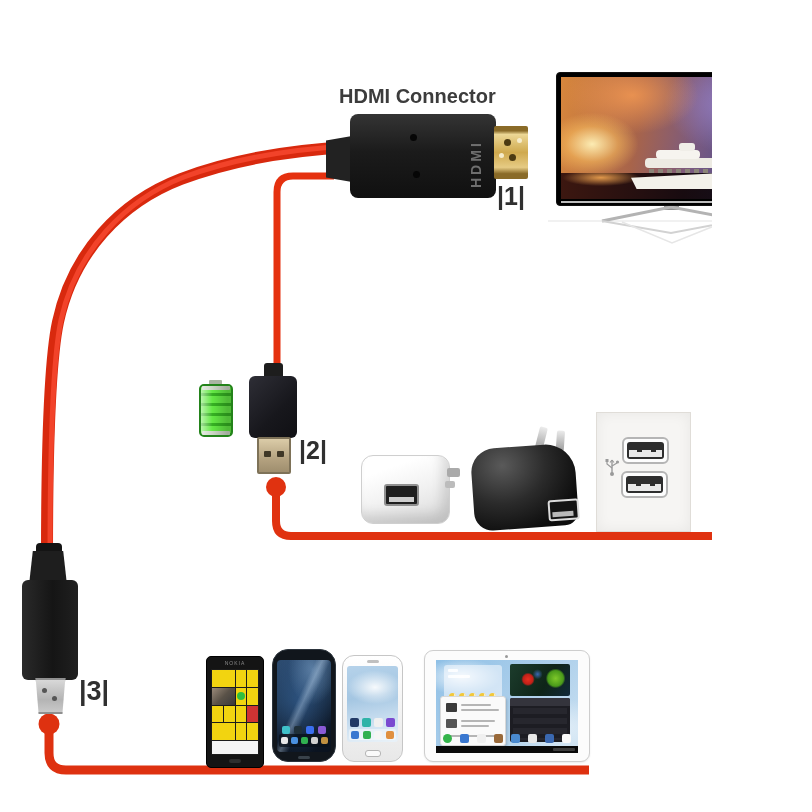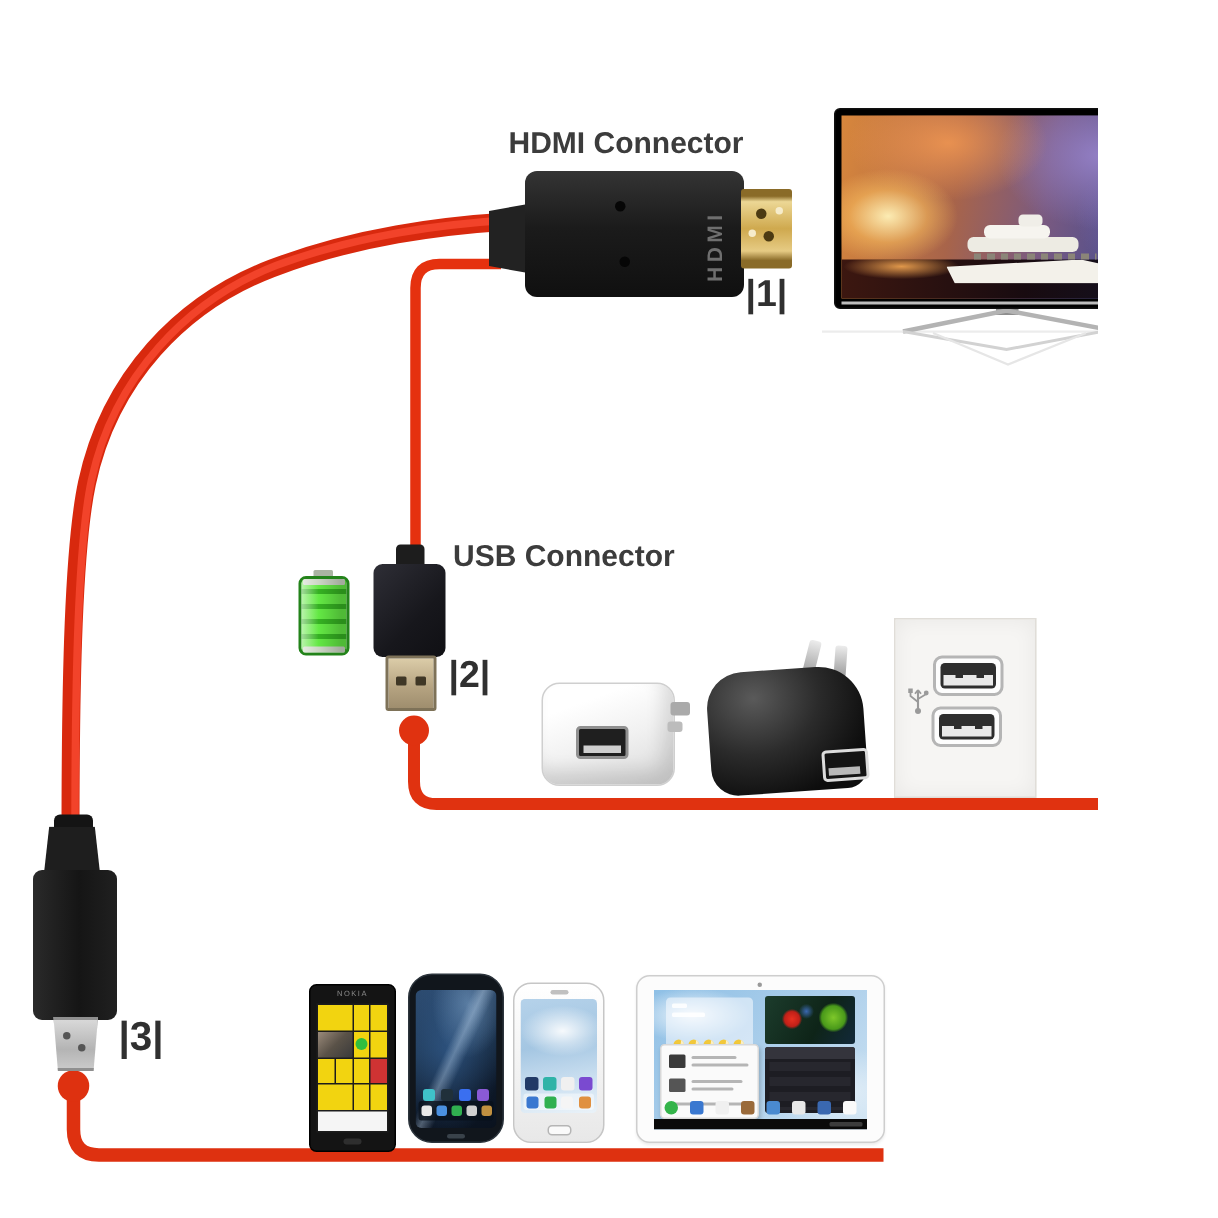--- a/index.html
+++ b/index.html
@@ -1,17 +1,17 @@
 <!DOCTYPE html>
 <html><head>
 <meta charset="utf-8">
 <style>
   html,body{margin:0;padding:0;background:#fff;}
   #canvas{position:relative;width:712px;height:812px;background:#fff;overflow:hidden;
-          font-family:"Liberation Sans",sans-serif;padding-left:20px;}
+          font-family:"Liberation Sans",sans-serif;}
   .layer{position:absolute;left:0;top:0;z-index:1;}
   .grp{position:absolute;z-index:2;}
   .title{position:absolute;z-index:3;font-weight:700;color:#3c3c3c;}
   .tag{position:absolute;z-index:3;font-weight:700;color:#303030;}
 
   
   .hdmi-nub{left:326px;top:136px;width:26px;height:46px;background:#222;
             clip-path:polygon(0 10%,100% 0,100% 100%,0 90%);}
   .hdmi-body{left:350px;top:114px;width:146px;height:84px;border-radius:8px;
              background:linear-gradient(180deg,#343434,#1b1b1b 45%,#101010);}
@@ -195,21 +195,20 @@
     <path d="M350,146 C293,149 238,157 184,177 C125,200 76,251 61,320 C52,362 50,452 50,556" fill="none" stroke="#f2432a" stroke-width="5" stroke-linecap="round"></path>
     <line x1="548" y1="221" x2="800" y2="221" stroke="#ececec" stroke-width="1.5"></line>
     <rect x="664" y="202" width="15" height="8" fill="#8e8e8e"></rect>
     <polyline points="602,221 671,207 740,220" fill="none" stroke="#b3b3b3" stroke-width="3"></polyline>
     <polyline points="602,221 671,233 740,220" fill="none" stroke="#d2d2d2" stroke-width="2"></polyline>
     <polyline points="622,222 672,243 724,222" fill="none" stroke="#e6e6e6" stroke-width="1.5"></polyline>
   </svg>
 
   <div class="title" style="left:339px;top:85px;font-size:20px;">HDMI Connector</div>
   <div class="tag" style="left:497px;top:182px;font-size:25px;">|1|</div>
-  <div class="title" style="left:302px;top:360px;font-size:20px;">USB Connector</div>
   <div class="tag" style="left:299px;top:436px;font-size:25px;">|2|</div>
   <div class="tag" style="left:79px;top:676px;font-size:27px;">|3|</div>
 
   <div class="grp hdmi-nub"></div>
   <div class="grp hdmi-body">
     <span class="hdmi-marking">HDMI</span>
     <span class="hdmi-dot" style="left:60px;top:20px;"></span>
     <span class="hdmi-dot" style="left:63px;top:57px;"></span>
   </div>
   <div class="grp hdmi-tip">

